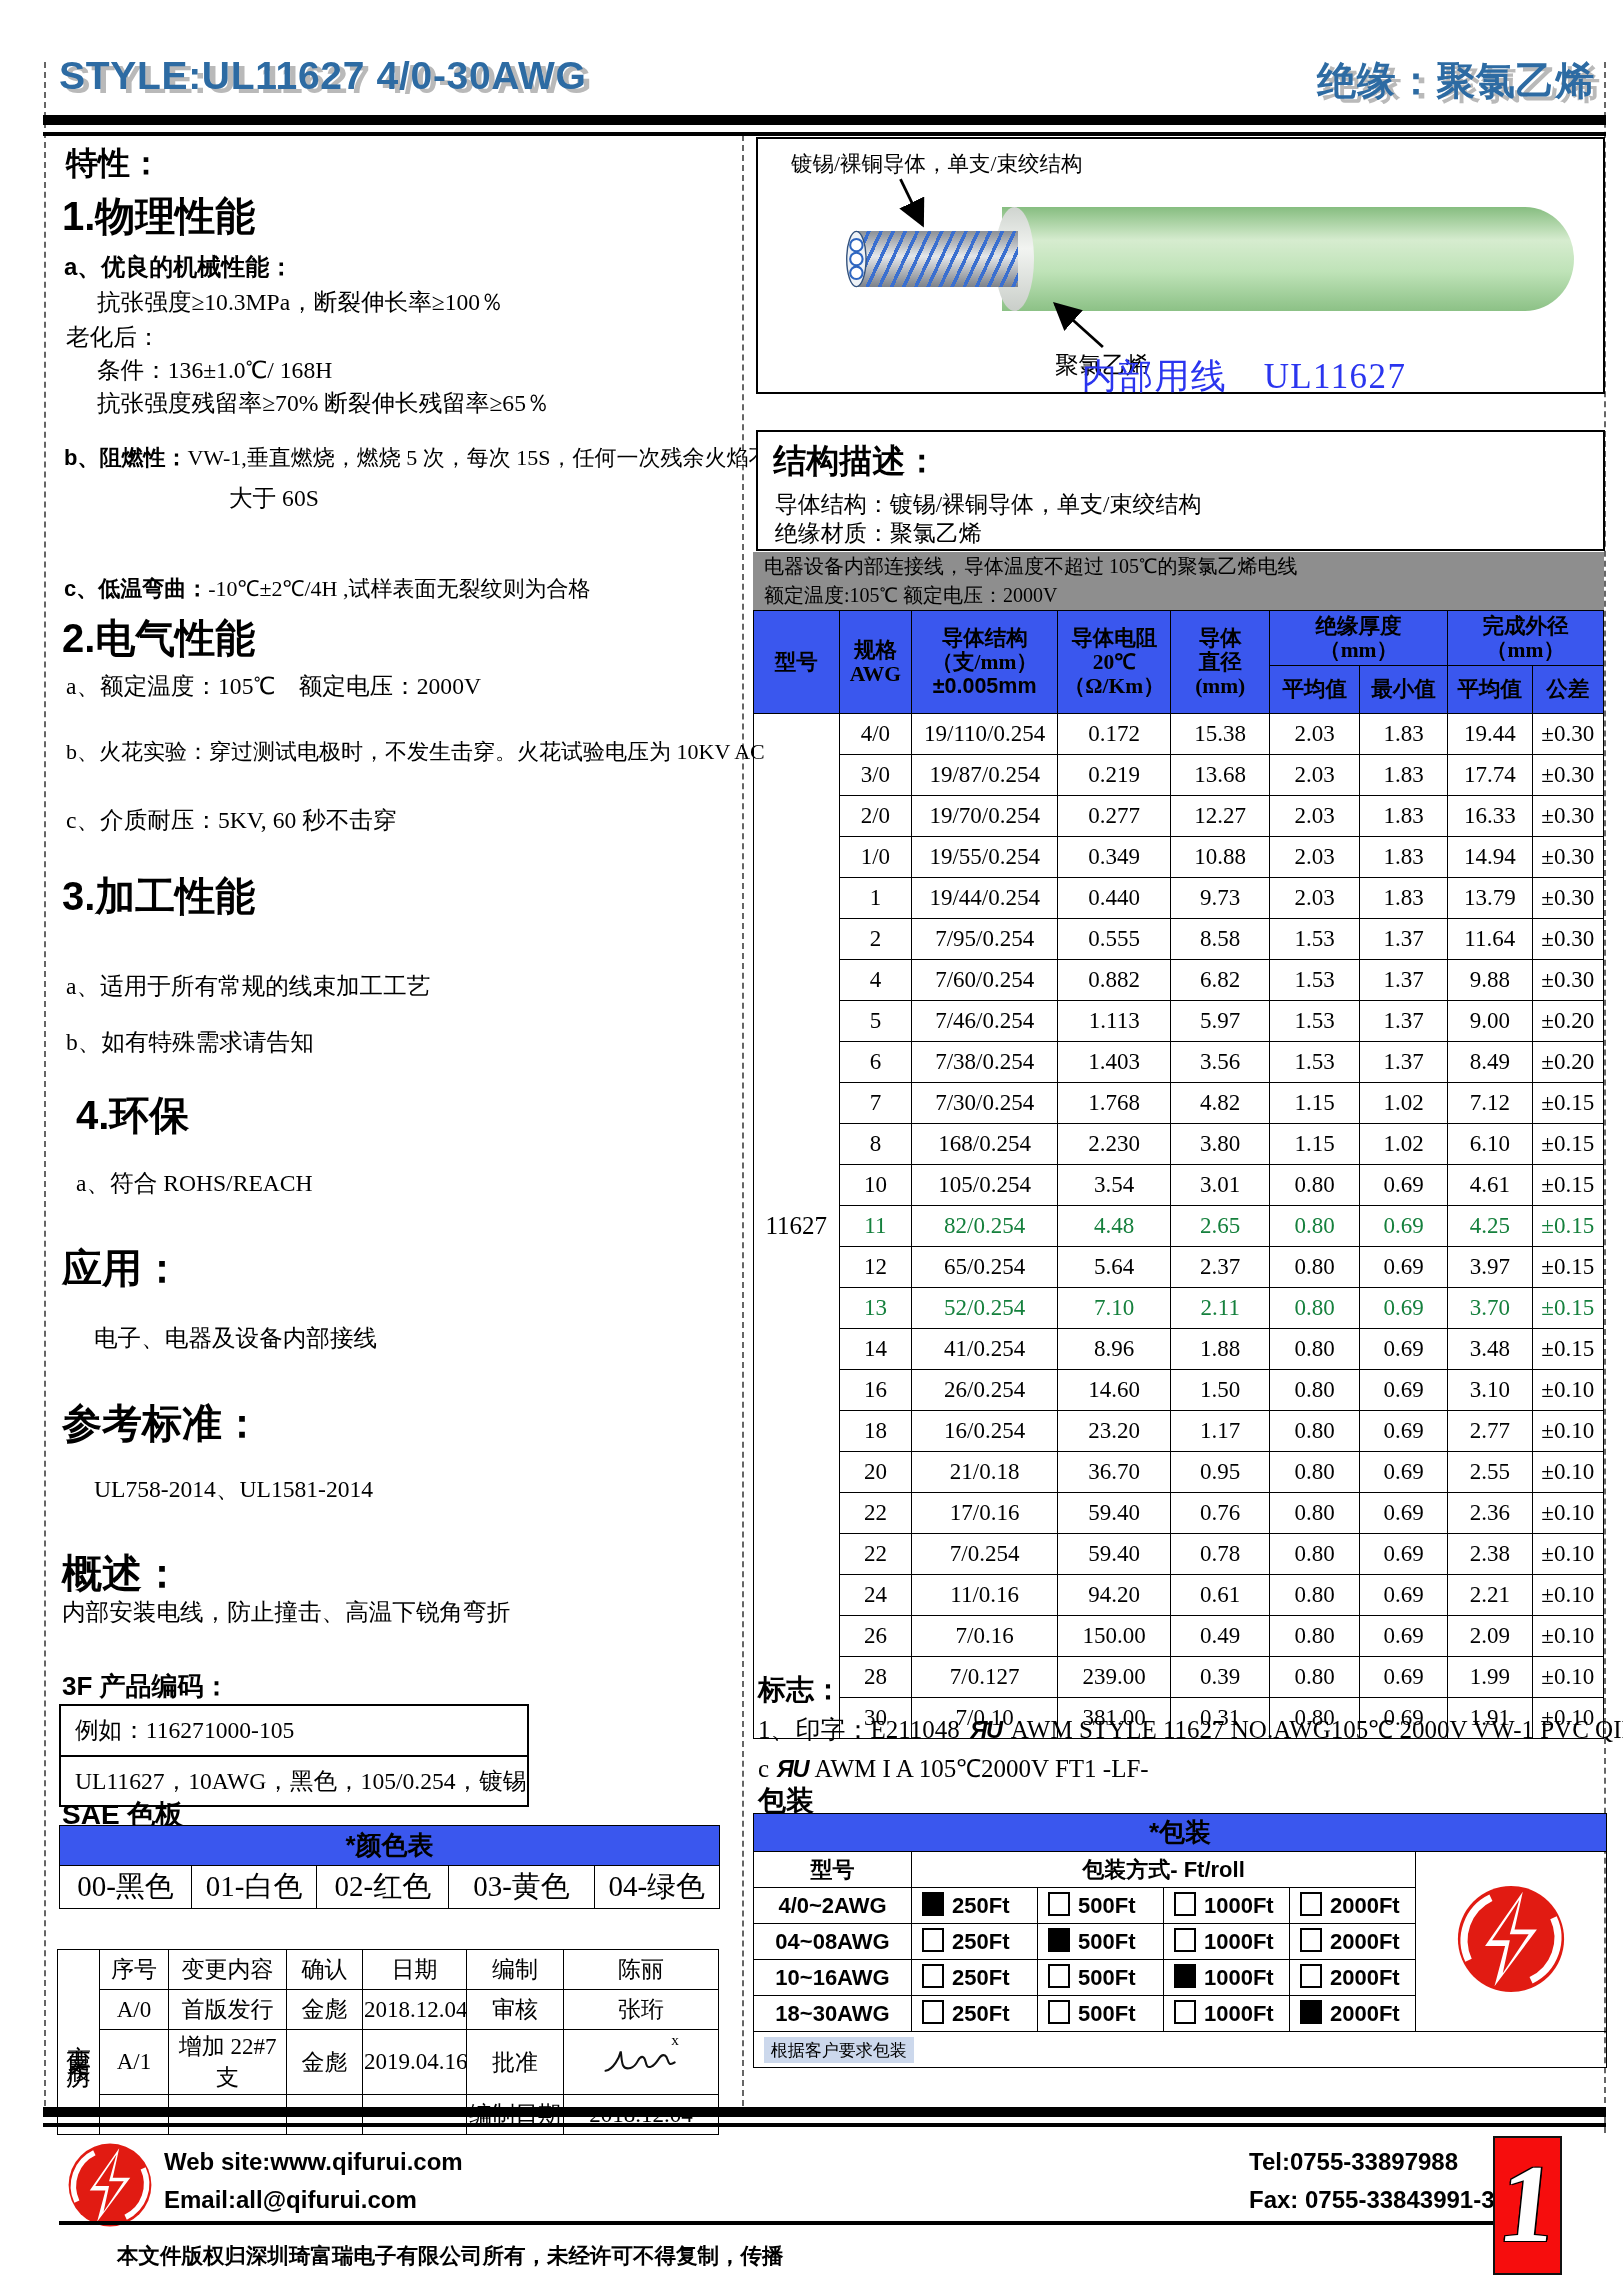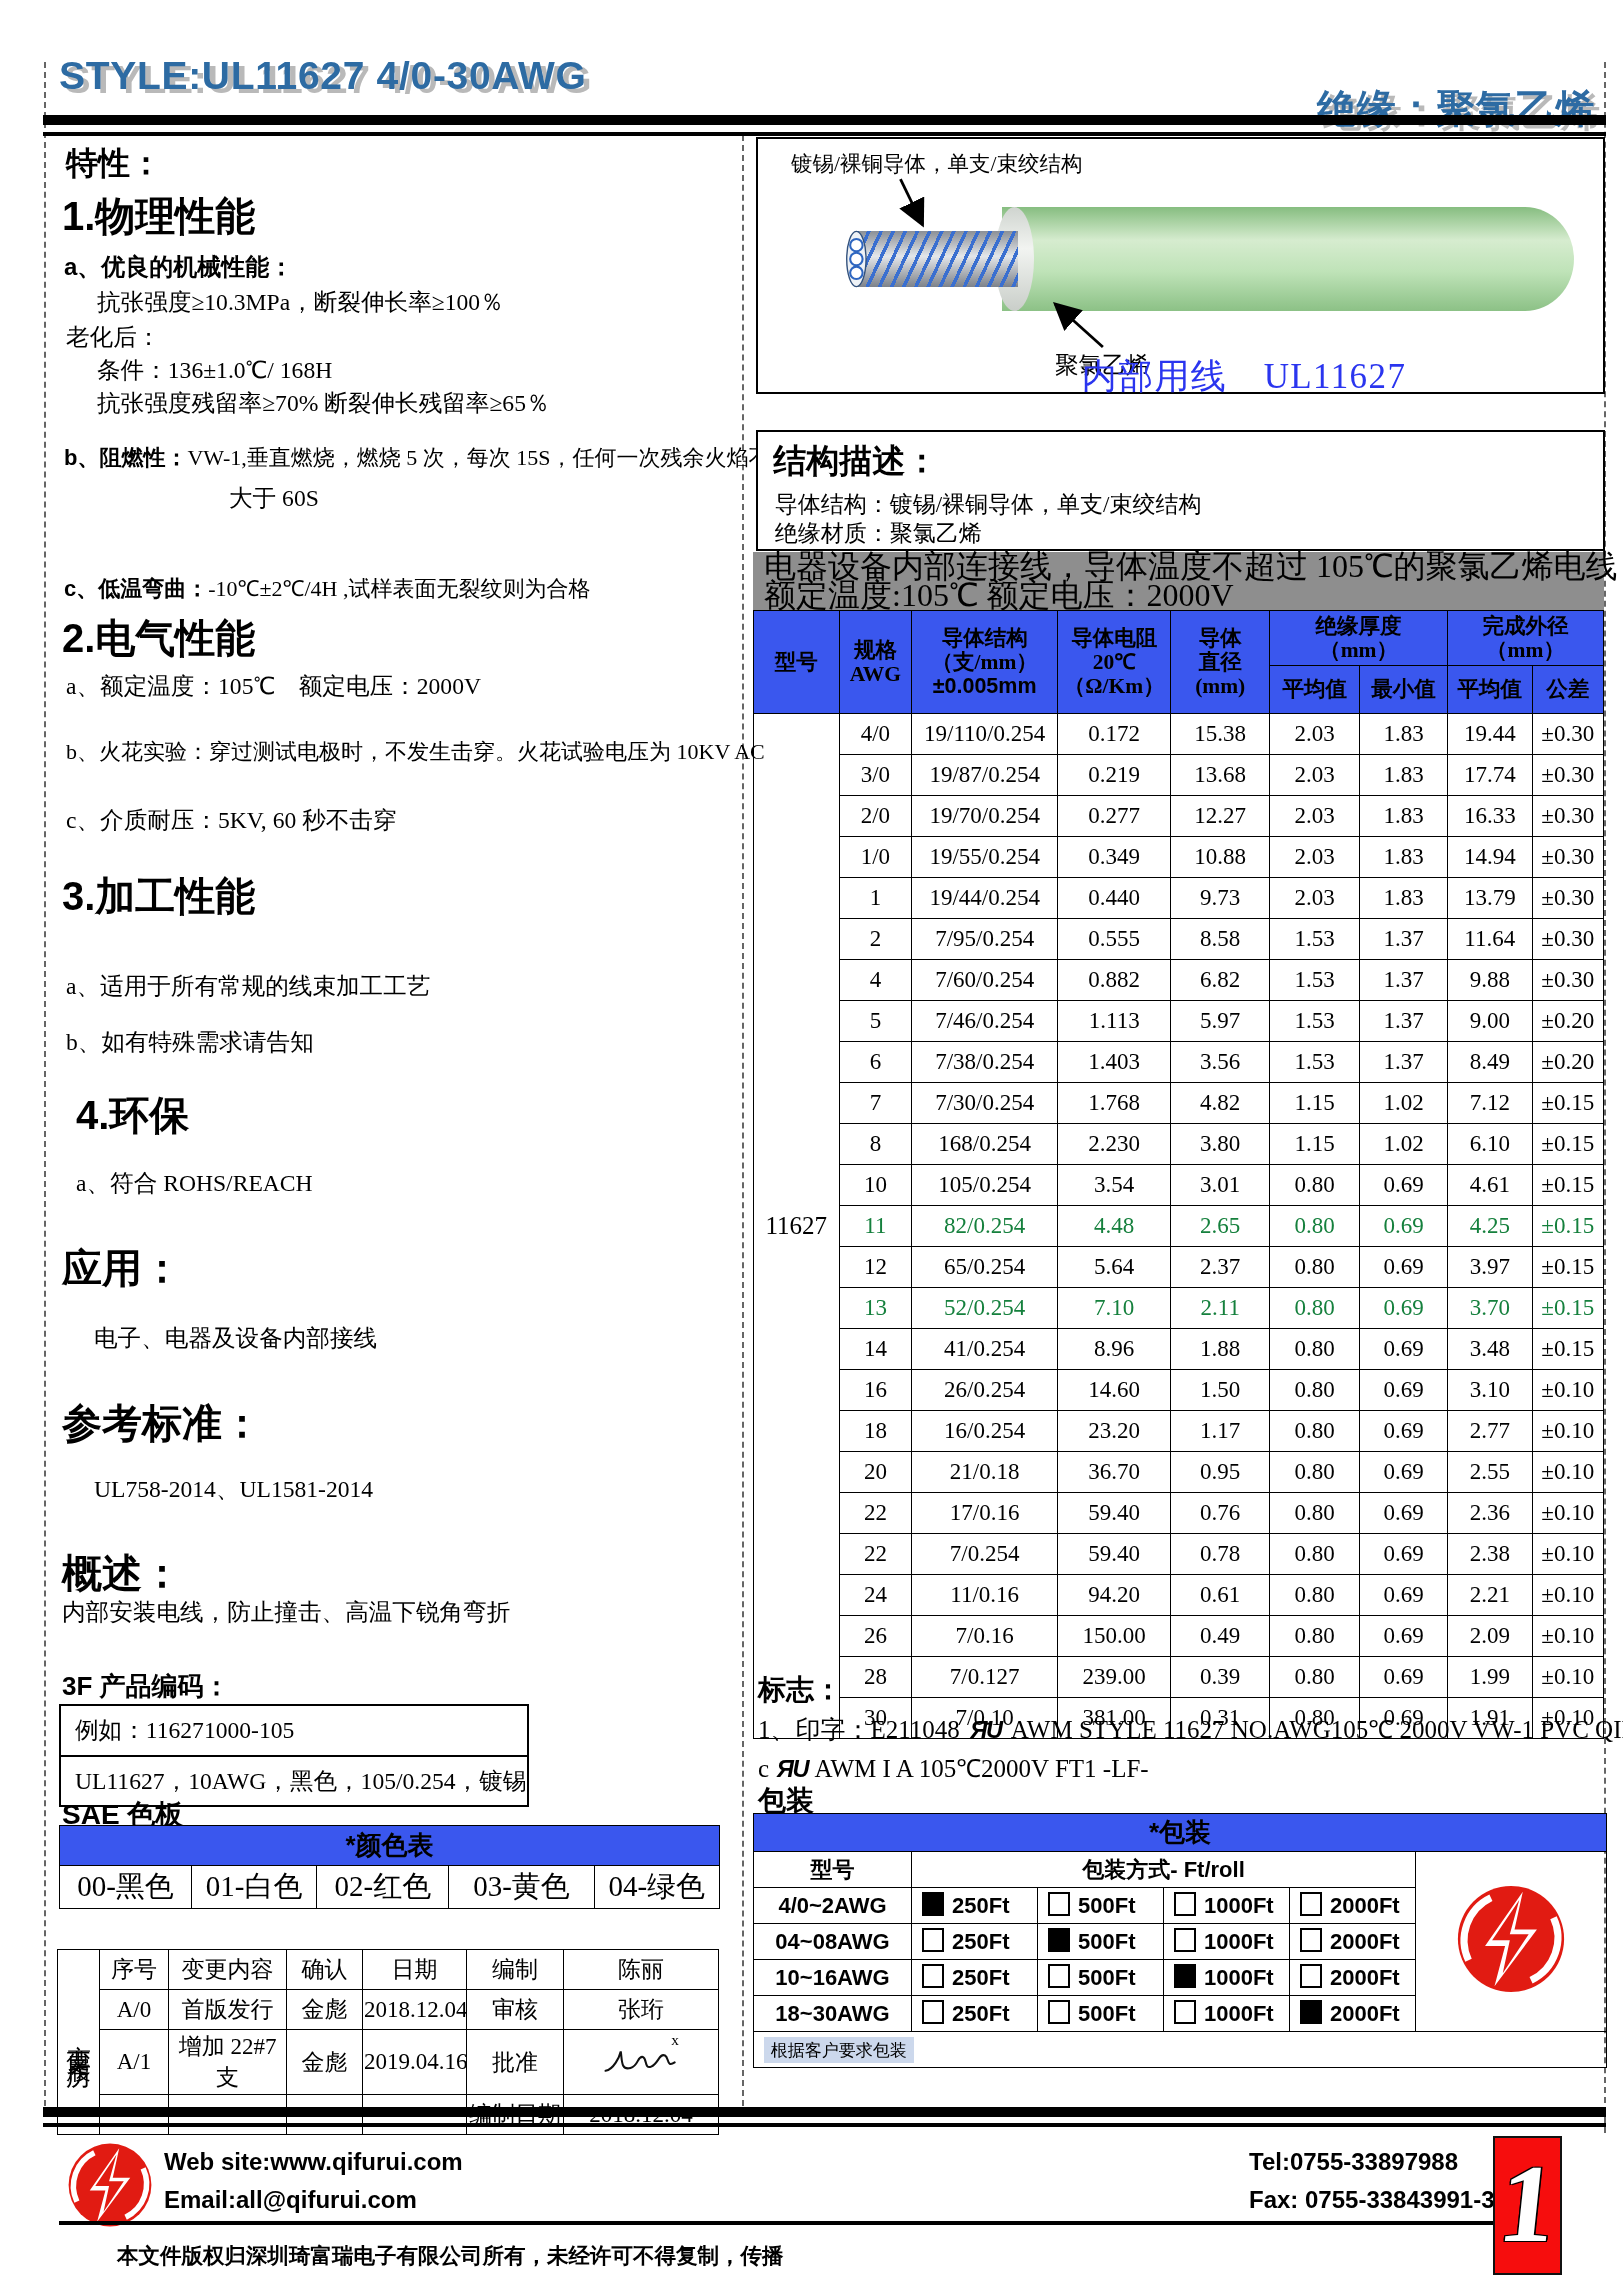--- a/index.html
+++ b/index.html
@@ -36,21 +36,21 @@
   #chg-table{position:absolute;left:57px;top:1949px;width:661px;}
   #chg-table td{height:37px;font-size:23px;}
   .vert{writing-mode:vertical-rl;text-orientation:upright;font-size:25px;letter-spacing:7px;}
   
   .box{position:absolute;border:2.1px solid #000;background:#fff;}
   .wire-label{font-size:21.5px;white-space:nowrap;}
   .caption{font-size:35px;color:#2a35ef;white-space:nowrap;letter-spacing:1.4px;}
   .struct-title{font-family:"Liberation Sans",sans-serif;font-weight:700;font-size:33px;}
   .struct-line{font-size:23px;white-space:nowrap;}
   .banner{position:absolute;left:753px;top:552px;width:851px;height:58px;background:#8e8e8e;
-          font-size:32px;line-height:29px;padding:0;color:#000;}
+          font-size:20px;line-height:29px;padding:0;color:#000;}
   .banner div{padding-left:11px;white-space:nowrap;}
   
   #spec-table{position:absolute;left:753px;top:610px;width:851px;}
   #spec-table th{font-weight:700;font-size:21.5px;line-height:24px;padding:1.4px 0;}
   #spec-table thead tr:first-child th{height:51px;}
   #spec-table thead tr:last-child th{height:44px;}
   #spec-table td{height:38px;font-size:23px;}
   #spec-table .model-cell{font-size:25px;}
   .blue-row td{color:#15803d;}
   .hdr-b{font-family:"Liberation Sans",sans-serif;}
@@ -83,21 +83,21 @@
 </head>
 <body>
 
 <div id="page">
 
   <div class="dashv" style="left:44px;top:62px;height:2044px;"></div>
   <div class="dashv" style="left:742px;top:135px;height:1971px;"></div>
   <div class="dashv" style="left:1604px;top:62px;height:2071px;"></div>
 
   <div class="abs hdr-title" style="left:59px;top:54px;">STYLE:UL11627 4/0-30AWG</div>
-  <div class="abs hdr-title" style="right:28px;top:54px;margin-top:28px;">绝缘：聚氯乙烯</div>
+  <div class="abs hdr-title" style="right:28px;top:54px;">绝缘：聚氯乙烯</div>
   <div class="rule-thick" style="top:115px;"></div>
   <div class="rule-thin" style="top:132px;"></div>
 
   <div class="abs h1" style="left:66px;top:142px;">特性：</div>
   <div class="abs h2" style="left:62px;top:189px;">1.物理性能</div>
   <div class="abs bld" style="left:64px;top:251px;">a、优良的机械性能：</div>
   <div class="abs txt" style="left:97px;top:286px;">抗张强度≥10.3MPa，断裂伸长率≥100％</div>
   <div class="abs txt" style="left:66px;top:321px;">老化后：</div>
   <div class="abs txt" style="left:97px;top:354px;">条件：136±1.0℃/ 168H</div>
   <div class="abs txt" style="left:97px;top:387px;">抗张强度残留率≥70%  断裂伸长残留率≥65％</div>

